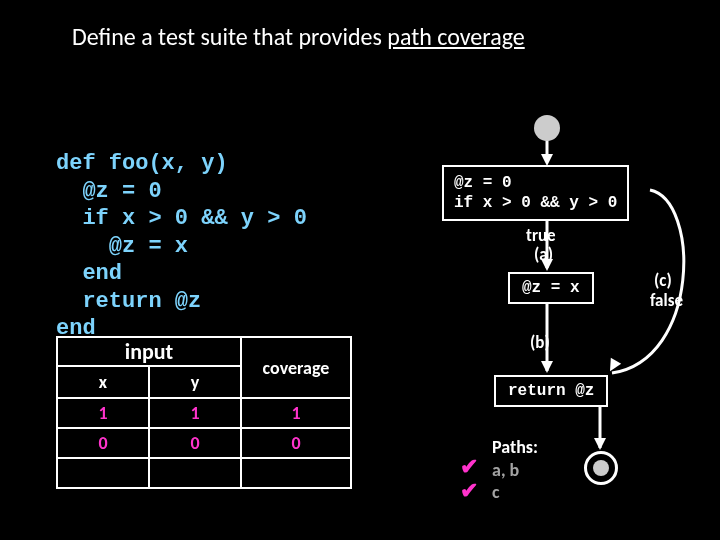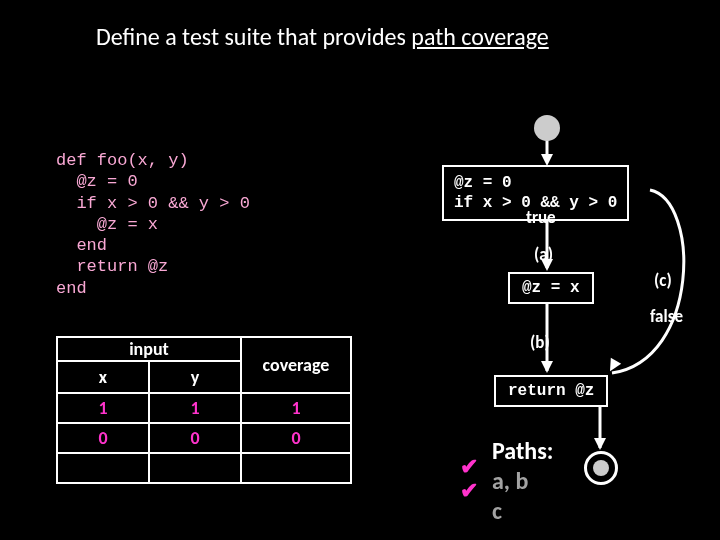--- a/index.html
+++ b/index.html
@@ -8,52 +8,52 @@
     color: #fff;
     width: 720px;
     height: 540px;
     font-family: Calibri, Arial, sans-serif;
     position: relative;
     overflow: hidden;
   }
   .title {
     position: absolute;
     top: 22px;
-    left: 96px;
+    left: 72px;
     font-size: 24px;
     color: #fff;
     font-weight: 400;
   }
   .title .u { text-decoration: underline; }
   .code {
     position: absolute;
     top: 150px;
     left: 56px;
     font-family: "Courier New", monospace;
-    font-size: 17px;
-    font-weight: normal;
-    color: #f9a8d4;
+    font-size: 22px;
+    font-weight: bold;
+    color: #7dd3fc;
     line-height: 1.25;
     white-space: pre;
   }
   .table {
     position: absolute;
     top: 336px;
     left: 56px;
     border-collapse: collapse;
   }
   .table th, .table td {
     border: 2px solid #fff;
     text-align: center;
     color: #fff;
   }
   .table .input-hdr {
     width: 184px;
     height: 21px;
-    font-size: 18px;
+    font-size: 22px;
     font-weight: bold;
   }
   .table .col {
     width: 92px;
     height: 32px;
     font-size: 18px;
     font-weight: bold;
   }
   .table .exp {
     width: 110px;
@@ -99,38 +99,38 @@
   .box1 { top: 165px; left: 442px; }
   .box2 { top: 272px; left: 508px; padding: 4px 12px; }
   .box3 { top: 375px; left: 494px; padding: 4px 12px; }
 
   .lbl {
     position: absolute;
     color: #fff;
     font-size: 17px;
     font-weight: bold;
   }
-  .lbl-true  { top: 207px; left: 526px; }
+  .lbl-true  { top: 225px; left: 526px; }
   .lbl-a     { top: 244px; left: 534px; }
   .lbl-b     { top: 332px; left: 530px; }
   .lbl-c     { top: 270px; left: 654px; }
-  .lbl-false { top: 290px; left: 650px; margin-top: 16px; }
+  .lbl-false { top: 290px; left: 650px; }
 
   .arrowhead {
     position: absolute;
     width: 0; height: 0;
     border-left: 6px solid transparent;
     border-right: 6px solid transparent;
     border-top: 12px solid #fff;
   }
 
   .paths {
     position: absolute;
     top: 436px; left: 492px;
-    font-size: 24px;
+    font-size: 18px;
     font-weight: bold;
     line-height: 1.25;
   }
   .paths .pink { color: #a3a3a3; }
   .check {
     position: absolute;
     color: #ff33cc;
     font-size: 22px;
     font-weight: bold;
   }

